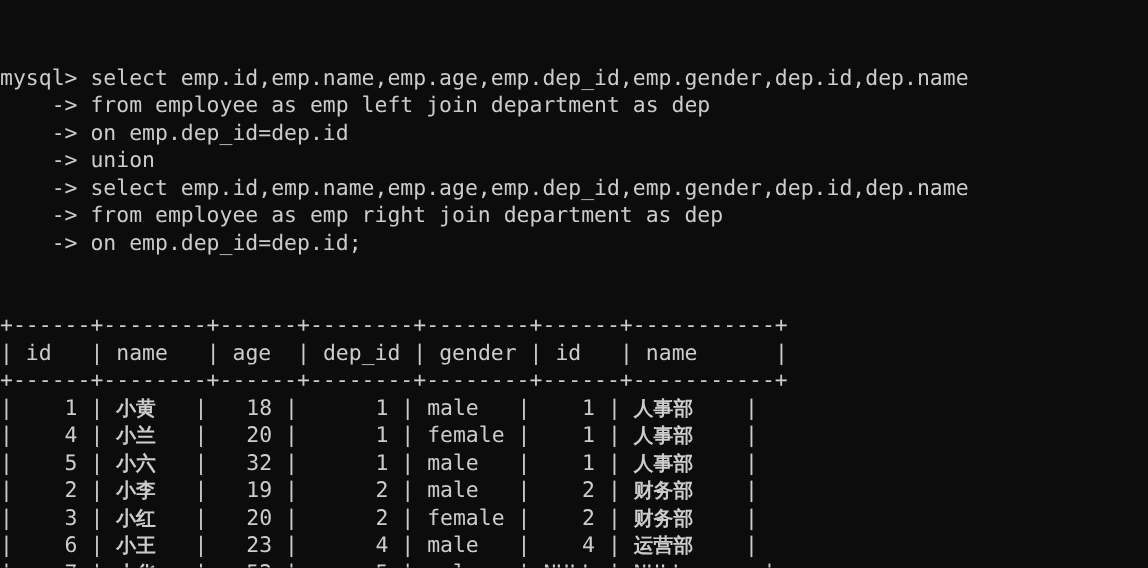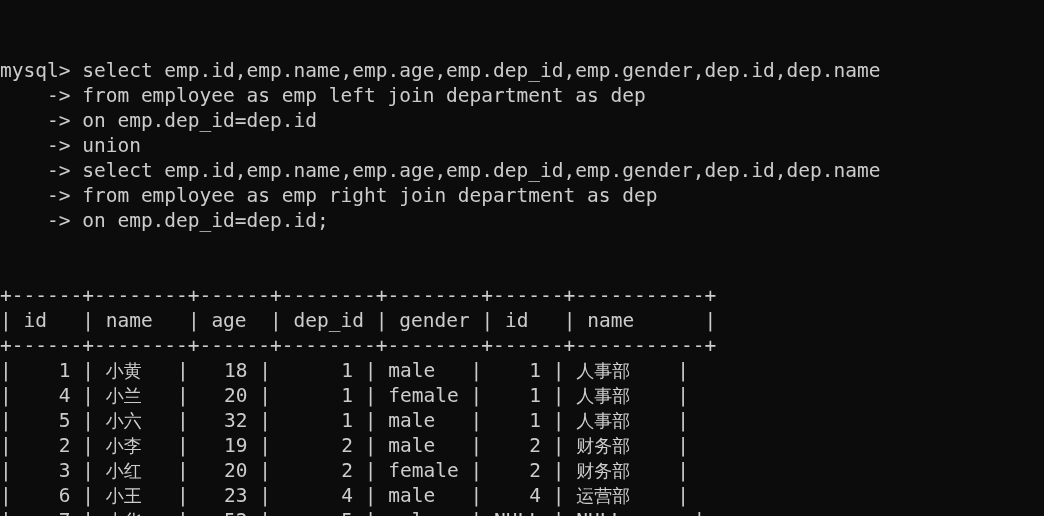--- a/index.html
+++ b/index.html
@@ -25,20 +25,21 @@
     -webkit-font-smoothing: antialiased;
   }
   .line {
     height: 25px;
     white-space: pre;
     padding-left: 0px;
   }
   .cjk {
     font-family: "DejaVu Sans", "Liberation Sans", sans-serif;
     font-size: 18px;
+    font-weight: bold;
   }
 </style>
 </head>
 <body>
 
 <div id="terminal">
   <div><div class="line">mysql&gt; select emp.id,emp.name,emp.age,emp.dep_id,emp.gender,dep.id,dep.name</div><div class="line">    -&gt; from employee as emp left join department as dep</div><div class="line">    -&gt; on emp.dep_id=dep.id</div><div class="line">    -&gt; union</div><div class="line">    -&gt; select emp.id,emp.name,emp.age,emp.dep_id,emp.gender,dep.id,dep.name</div><div class="line">    -&gt; from employee as emp right join department as dep</div><div class="line">    -&gt; on emp.dep_id=dep.id;</div></div>
   <div><div class="line">+------+--------+------+--------+--------+------+-----------+</div><div class="line"><span>| </span><span>id  </span><span> </span><span>| </span><span>name  </span><span> </span><span>| </span><span>age </span><span> </span><span>| </span><span>dep_id</span><span> </span><span>| </span><span>gender</span><span> </span><span>| </span><span>id  </span><span> </span><span>| </span><span>name     </span><span> </span><span>|</span></div><div class="line">+------+--------+------+--------+--------+------+-----------+</div><div class="line"><span>| </span><span>   1</span><span> </span><span>| </span><span><span class="cjk">小黄</span>  </span><span> </span><span>| </span><span>  18</span><span> </span><span>| </span><span>     1</span><span> </span><span>| </span><span>male  </span><span> </span><span>| </span><span>   1</span><span> </span><span>| </span><span><span class="cjk">人事部</span>   </span><span> </span><span>|</span></div><div class="line"><span>| </span><span>   4</span><span> </span><span>| </span><span><span class="cjk">小兰</span>  </span><span> </span><span>| </span><span>  20</span><span> </span><span>| </span><span>     1</span><span> </span><span>| </span><span>female</span><span> </span><span>| </span><span>   1</span><span> </span><span>| </span><span><span class="cjk">人事部</span>   </span><span> </span><span>|</span></div><div class="line"><span>| </span><span>   5</span><span> </span><span>| </span><span><span class="cjk">小六</span>  </span><span> </span><span>| </span><span>  32</span><span> </span><span>| </span><span>     1</span><span> </span><span>| </span><span>male  </span><span> </span><span>| </span><span>   1</span><span> </span><span>| </span><span><span class="cjk">人事部</span>   </span><span> </span><span>|</span></div><div class="line"><span>| </span><span>   2</span><span> </span><span>| </span><span><span class="cjk">小李</span>  </span><span> </span><span>| </span><span>  19</span><span> </span><span>| </span><span>     2</span><span> </span><span>| </span><span>male  </span><span> </span><span>| </span><span>   2</span><span> </span><span>| </span><span><span class="cjk">财务部</span>   </span><span> </span><span>|</span></div><div class="line"><span>| </span><span>   3</span><span> </span><span>| </span><span><span class="cjk">小红</span>  </span><span> </span><span>| </span><span>  20</span><span> </span><span>| </span><span>     2</span><span> </span><span>| </span><span>female</span><span> </span><span>| </span><span>   2</span><span> </span><span>| </span><span><span class="cjk">财务部</span>   </span><span> </span><span>|</span></div><div class="line"><span>| </span><span>   6</span><span> </span><span>| </span><span><span class="cjk">小王</span>  </span><span> </span><span>| </span><span>  23</span><span> </span><span>| </span><span>     4</span><span> </span><span>| </span><span>male  </span><span> </span><span>| </span><span>   4</span><span> </span><span>| </span><span><span class="cjk">运营部</span>   </span><span> </span><span>|</span></div><div class="line"><span>| </span><span>   7</span><span> </span><span>| </span><span><span class="cjk">小华</span>  </span><span> </span><span>| </span><span>  52</span><span> </span><span>| </span><span>     5</span><span> </span><span>| </span><span>male  </span><span> </span><span>| </span><span>NULL</span><span> </span><span>| </span><span>NULL     </span><span> </span><span>|</span></div></div>
   
 </div>

